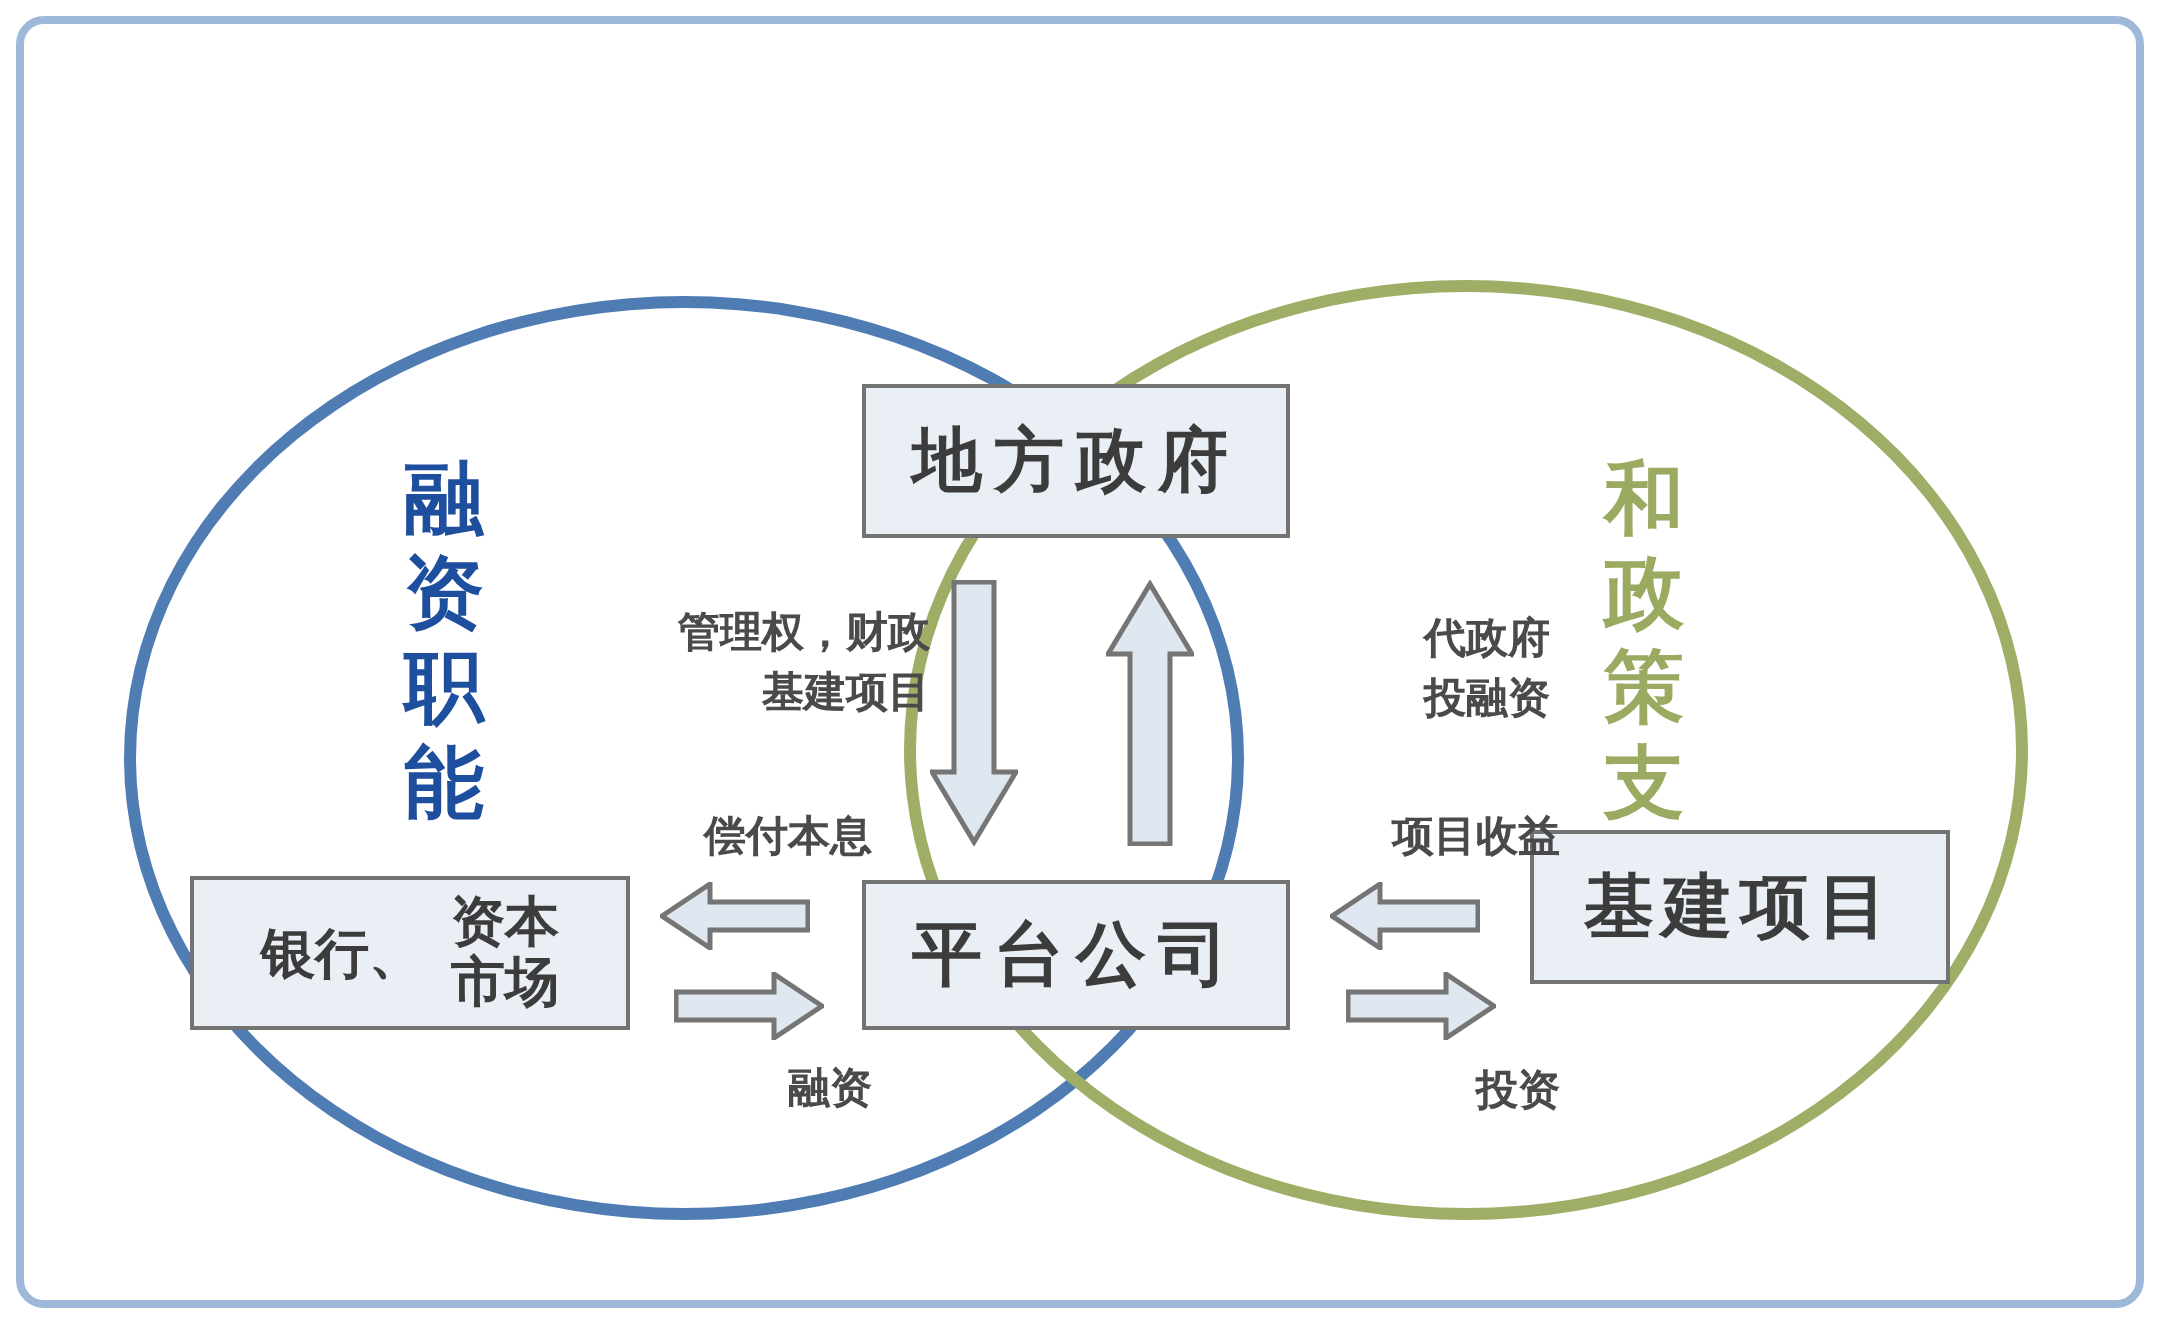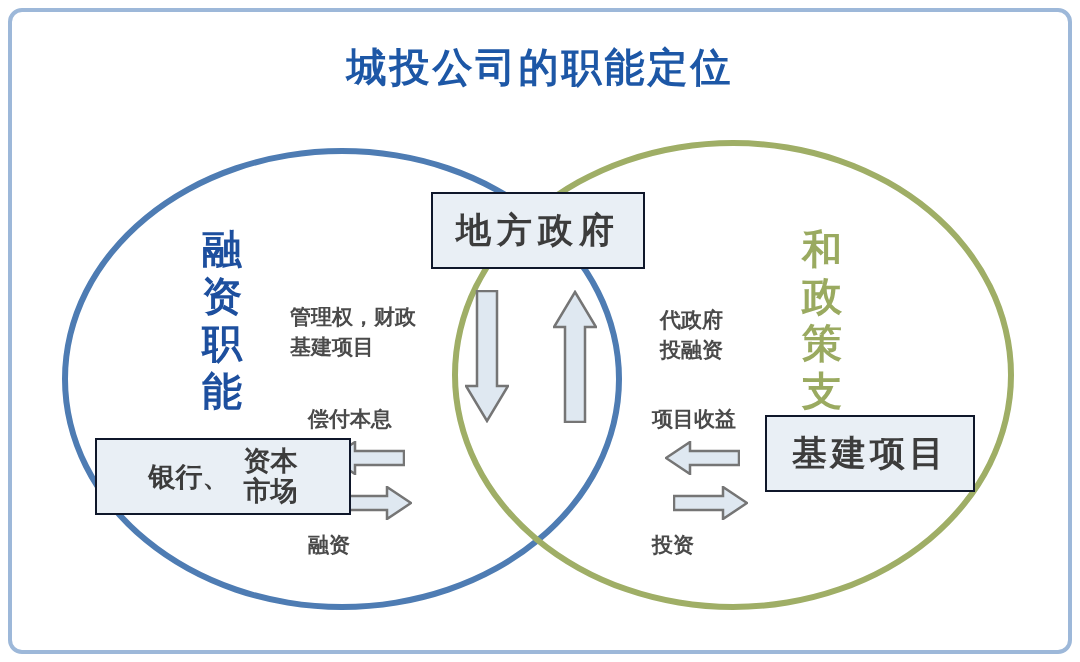--- a/index.html
+++ b/index.html
@@ -52,70 +52,72 @@
     line-height: 1.18;
     word-break: break-all;
     text-align: right;
   }
   .vlabel.financing { left: 196px; top: 226px; color: #1d4f9e; }
   .vlabel.investing { left: 796px; top: 226px; color: #9aaa60; }
   .node {
     position: absolute;
     box-sizing: border-box;
     background: #e9eff5;
-    border: 2px solid #0f172a;
+    border: 2px solid #737373;
     display: flex;
     align-items: center;
     justify-content: center;
     font-family: "Liberation Serif", serif;
     font-weight: bold;
     color: #3c3c3c;
     z-index: 3;
   }
   .node.government  { left: 431px; top: 192px; width: 214px; height: 77px; font-size: 35px; letter-spacing: 6px; }
   .node.platform    { left: 431px; top: 440px; width: 214px; height: 75px; font-size: 35px; letter-spacing: 6px; }
   .node.infrastructure { left: 765px; top: 415px; width: 210px; height: 77px; font-size: 35px; letter-spacing: 4px; }
-  .node.bank        { left: 95px;  top: 438px; width: 256px; height: 77px; font-size: 27px; gap: 14px; }
+  .node.bank        { left: 95px;  top: 438px; width: 220px; height: 77px; font-size: 27px; gap: 14px; }
   .bank-stack { display: inline-block; text-align: center; line-height: 1.1; }
   .arrow { position: absolute; z-index: 2; }
   .lbl {
     position: absolute;
     color: #4a4a4a;
     font-weight: bold;
     font-size: 21px;
-    text-align: left;
+    text-align: right;
     line-height: 1.45;
     z-index: 4;
   }
   .lbl.admin   { left: 290px; top: 302px; width: 175px; }
   .lbl.behalf  { left: 660px; top: 305px; width: 115px; }
   .lbl.repay   { left: 308px; top: 404px; width: 128px; }
   .lbl.income  { left: 652px; top: 404px; width: 128px; }
   .lbl.finance { left: 308px; top: 530px; width: 128px; }
   .lbl.invest  { left: 652px; top: 530px; width: 128px; font-family: Liberation Serif, serif; }
 </style>
 </head>
 <body>
 
 <div class="canvas">
 
   <div class="frame"></div>
 
-  <div class="title">城投公司的职能定位</div>
 
   <div class="ellipse left"></div>
   <div class="ellipse right"></div>
 
   <div class="vlabel financing">融资职能</div>
   <div class="vlabel investing">和政策支持</div>
 
   <div class="node government">
     <span>地方政府</span>
   </div>
 
+  <div class="node platform">
+    <span>平台公司</span>
+  </div>
 
   <div class="node bank">
     <span>银行、</span>
     <span class="bank-stack">
       <span>资本</span><br>
       <span>市场</span>
     </span>
   </div>
 
   <div class="node infrastructure">

